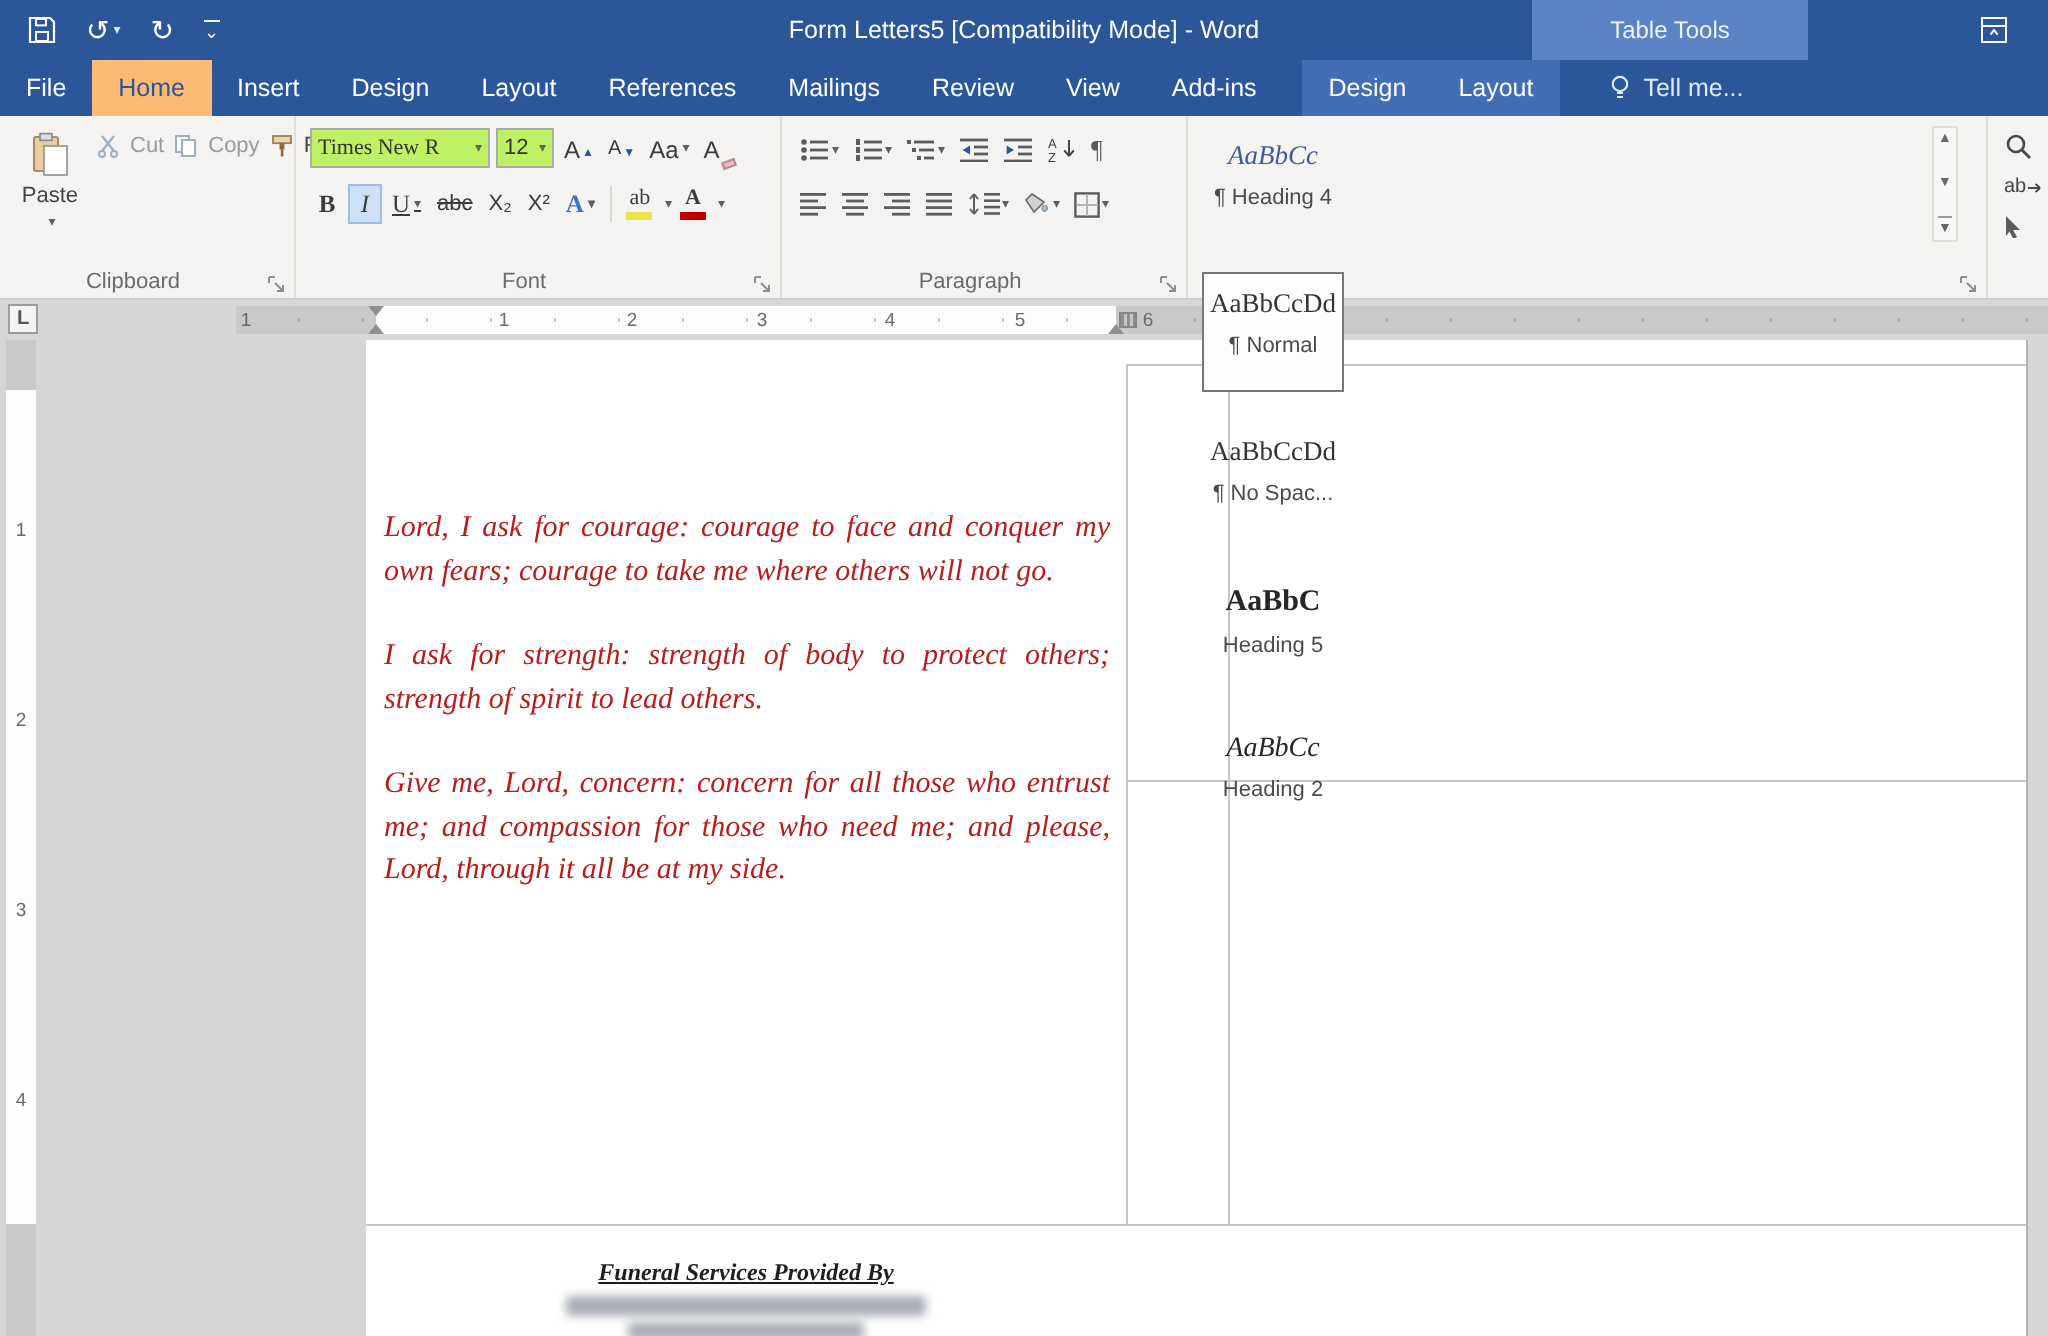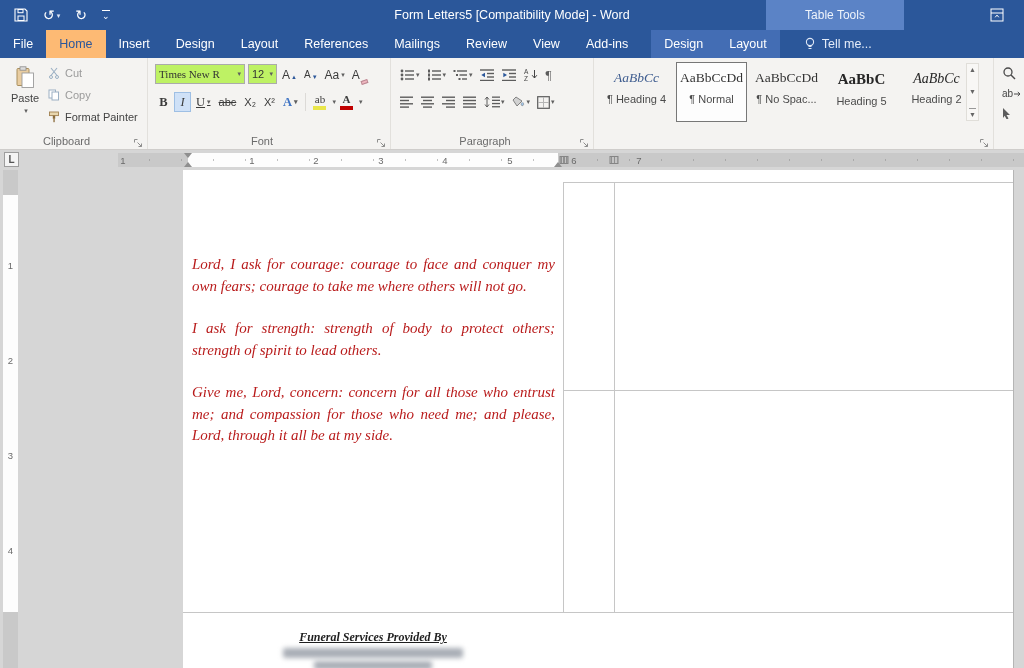--- a/index.html
+++ b/index.html
@@ -28,21 +28,21 @@
   
   .ribbon{position:absolute;top:58px;left:0;right:0;height:92px;background:#f4f3f1;border-bottom:1px solid #cfcdcb;z-index:3;}
   .group{position:absolute;top:0;height:91px;border-right:1px solid #e2e0dc;}
   .glabel{position:absolute;bottom:2px;left:0;right:14px;text-align:center;font-size:11px;color:#6b6b6b;white-space:nowrap;}
   .launcher{position:absolute;right:3px;bottom:4px;width:11px;height:11px;opacity:.8;}
   .dd{font-size:7px;color:#5f5f5f;margin-left:2px;}
 
   
   .g-clipboard{left:0;width:148px;}
   .paste-btn{position:absolute;left:5px;top:4px;width:40px;height:66px;display:flex;flex-direction:column;align-items:center;justify-content:flex-start;gap:3px;font-size:11px;color:#444;padding-top:4px;}
-  .cb-small{position:absolute;left:48px;top:6px;display:flex;flex-direction:column;gap:5px;}
+  .cb-small{position:absolute;left:48px;top:6px;display:flex;flex-direction:row;gap:5px;}
   .sbtn{display:flex;align-items:center;gap:5px;font-size:11px;height:17px;white-space:nowrap;}
   .sbtn.grayed{color:#9b9b9b;}
   .sbtn .lbl{color:inherit;}
 
   
   .g-font{left:148px;width:243px;}
   .frow1{position:absolute;left:7px;top:6px;display:flex;align-items:center;gap:3px;}
   .frow2{position:absolute;left:7px;top:33px;display:flex;align-items:center;gap:2px;height:22px;}
   .combo{display:flex;align-items:center;justify-content:space-between;background:#bef264;border:1px solid #ababab;height:20px;padding:0 3px;font-size:11px;color:#333;}
   .combo.fname{width:90px;font-family:"Liberation Serif",serif;}
@@ -67,21 +67,21 @@
   
   .g-par{left:391px;width:203px;}
   .prow1{position:absolute;left:7px;top:7px;display:flex;align-items:center;gap:3px;}
   .prow2{position:absolute;left:7px;top:34px;display:flex;align-items:center;gap:3px;height:20px;}
   .pb{display:flex;align-items:center;justify-content:center;height:19px;padding:0 2px;color:#5c5c5c;}
   .pb .dd{margin-left:1px;}
   .pilcro{font-size:13px;color:#5c5c5c;font-family:"Liberation Serif",serif;}
 
   
   .g-styles{left:594px;width:400px;}
-  .scards{position:absolute;left:7px;top:4px;display:flex;gap:4px;}
+  .scards{position:absolute;left:7px;top:4px;display:flex;gap:14px;flex-direction:column;}
   .scard{width:71px;height:60px;display:flex;flex-direction:column;align-items:center;justify-content:flex-start;padding-top:8px;border:1px solid transparent;background:transparent;}
   .scard.selected{border:1px solid #777;background:#fdfdfd;}
   .sprev{font-family:"Liberation Serif",serif;font-size:13.5px;color:#333;line-height:1.1;white-space:nowrap;}
   .sprev.h4{font-style:italic;color:#3e5c8f;}
   .sprev.h1{font-weight:bold;font-size:15px;color:#262626;}
   .sprev.h2{font-style:italic;font-size:14px;color:#262626;}
   .sname{font-size:11px;color:#4b4b4b;margin-top:7px;white-space:nowrap;}
   .sscroll{position:absolute;right:14px;top:5px;width:13px;height:58px;display:flex;flex-direction:column;justify-content:space-between;align-items:center;border:1px solid #e0ded9;background:#f8f7f5;}
   .sscroll span{font-size:7px;color:#666;line-height:1.6;}
 

